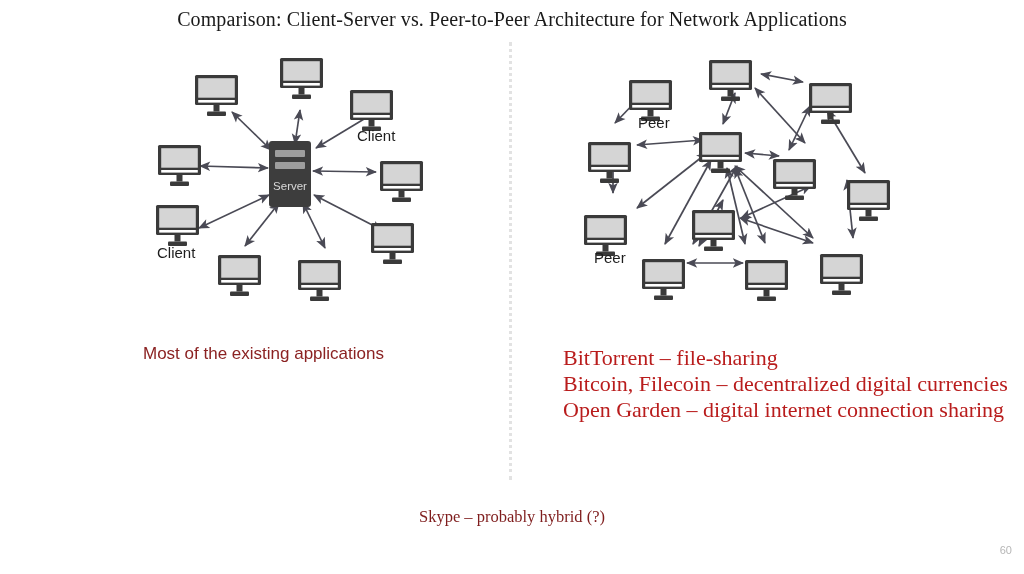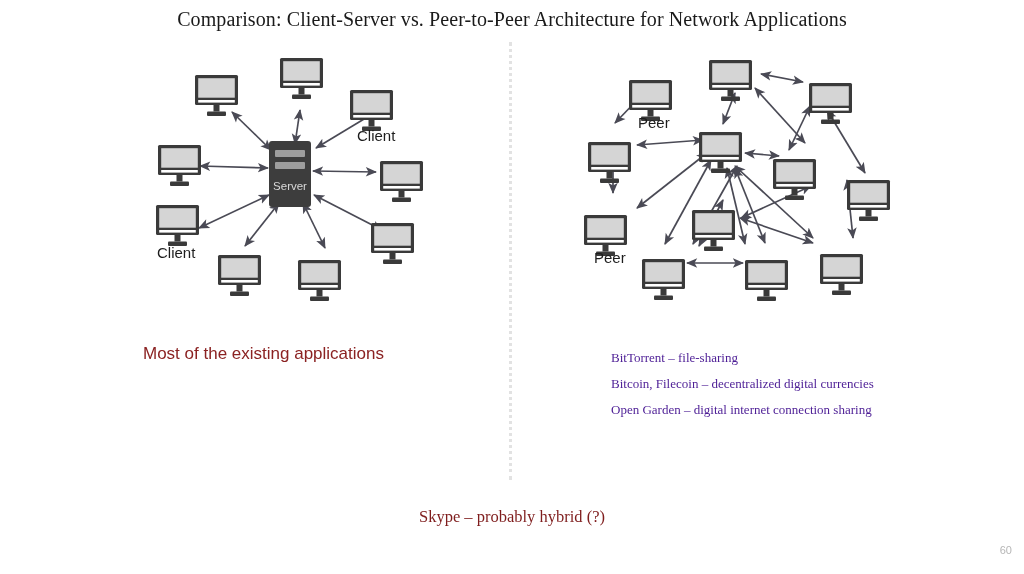--- a/index.html
+++ b/index.html
@@ -73,25 +73,24 @@
     white-space: nowrap;
   }
   #right-list {
     position: absolute;
     left: 563px;
     top: 345px;
     width: 430px;
   }
   #right-list .list-line {
     font-family: "Liberation Serif", serif;
-    font-size: 13px;
-    color: #4c1d95;
+    font-size: 22px;
+    color: #b91c1c;
     line-height: 26px;
     white-space: nowrap;
-    margin-left: 48px;
   }
   #footer-note {
     position: absolute;
     left: 0;
     top: 507px;
     width: 1024px;
     text-align: center;
     font-family: "Liberation Serif", serif;
     font-size: 16.5px;
     color: #7f1d1d;

